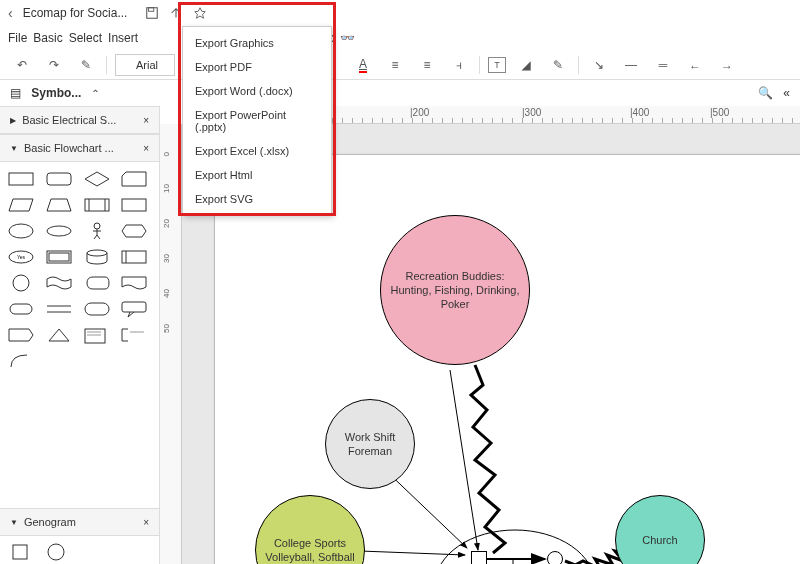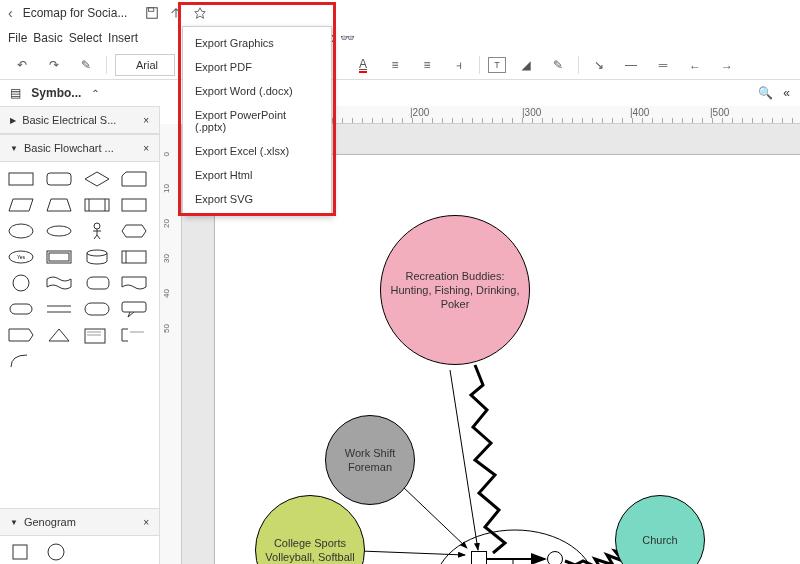--- a/index.html
+++ b/index.html
@@ -363,21 +363,21 @@
         <path d="M430 475 L420 470 L426 482 L410 474 L416 488 L398 478 L404 492 L385 480 L390 494 L372 484 L360 472" fill="none" stroke="#000" stroke-width="3"></path>
 
         <line x1="150" y1="480" x2="242" y2="455" stroke="#000" stroke-width="1" marker-end="url(#ah)"></line>
 
         <ellipse cx="300" cy="430" rx="80" ry="55" fill="none" stroke="#000" stroke-width="1"></ellipse>
       </svg>
 
       <div class="circ" style="left:165px;top:60px;width:150px;height:150px;background:#f3aebd">
           <span>Recreation Buddies: Hunting, Fishing, Drinking, Poker</span>
         </div>
-      <div class="circ" style="left:110px;top:260px;width:90px;height:90px;background:#a3a3a3">
+      <div class="circ" style="left:110px;top:244px;width:90px;height:90px;background:#e5e5e5">
           <span>Work Shift Foreman</span>
         </div>
       <div class="circ" style="left:40px;top:340px;width:110px;height:110px;background:#c9d96e">
           <span>College Sports Volleyball, Softball</span>
         </div>
       <div class="circ" style="left:400px;top:340px;width:90px;height:90px;background:#7ad9c2">
           <span>Church</span>
         </div>
 
       <div class="sq" style="left:256px;top:396px"></div>

